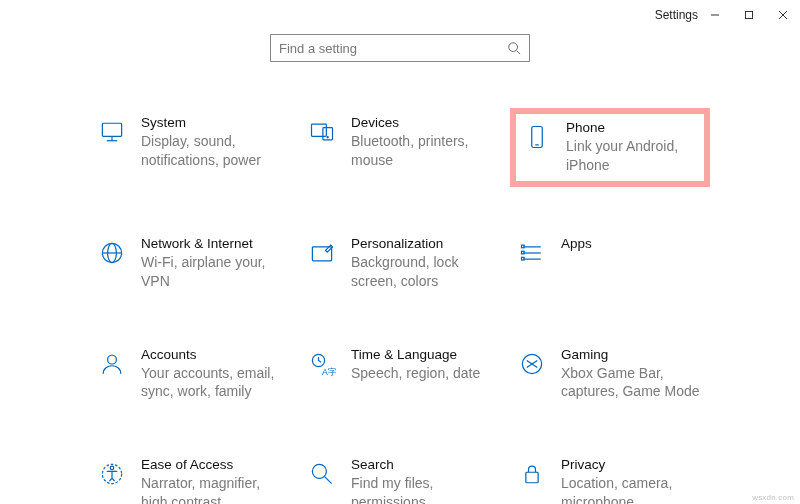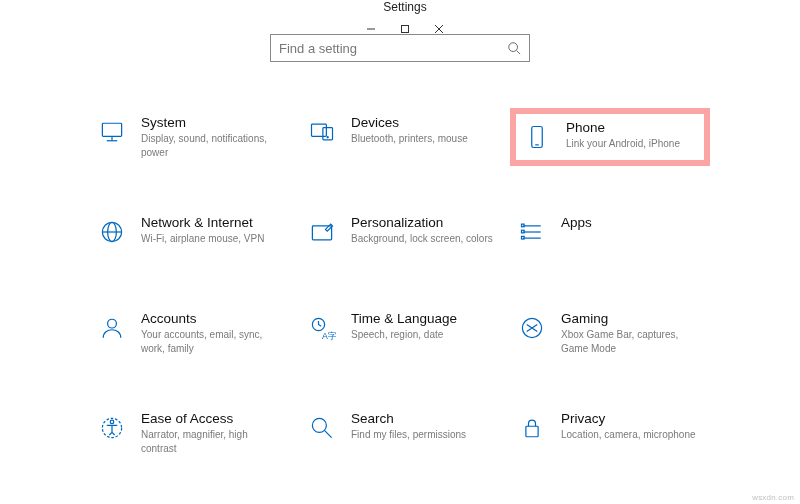--- a/index.html
+++ b/index.html
@@ -7,25 +7,24 @@
     width: 800px; height: 504px;
     font-family: "Segoe UI", Arial, sans-serif;
     background: #fff;
     overflow: hidden;
     position: relative;
   }
   .titlebar {
     height: 30px;
     display: flex;
     align-items: center;
-    justify-content: flex-start;
+    justify-content: flex-end;
     padding: 0 0 0 10px;
     font-size: 12px;
     color: #222;
-    flex-direction: column;
   }
   .titlebar .caption { }
   .win-controls { display: flex; }
   .win-btn {
     width: 34px; height: 30px;
     display: flex; align-items: center; justify-content: center;
     font-size: 11px; color: #333;
   }
   .win-btn svg { stroke: #333; }
   .search-row {
@@ -62,21 +61,21 @@
   .tile .icon {
     width: 30px; height: 30px;
     flex: 0 0 30px;
     display: flex; align-items: center; justify-content: center;
     color: #0067c0;
     margin-top: 2px;
   }
   .tile .icon svg { width: 28px; height: 28px; stroke: #0067c0; fill: none; stroke-width: 1.4; }
   .tile .txt { flex: 1; }
   .tile .title { font-size: 13.5px; color: #111; margin-bottom: 2px; }
-  .tile .desc  { font-size: 10px;  color: #7a7a7a; line-height: 1.35; max-width: 145px;}
+  .tile .desc  { font-size: 14px;  color: #7a7a7a; line-height: 1.35; max-width: 145px;}
   .attrib {
     position: absolute;
     right: 6px; bottom: 2px;
     font-size: 8px; color: #bfbfbf;
     letter-spacing: .2px;
     margin-left: 44px;
   }
 </style>
 </head>
 <body>
@@ -159,21 +158,21 @@
   <div class="tile">
     <span class="icon">
       <svg viewBox="0 0 32 32">
           <circle cx="16" cy="16" r="11"></circle>
           <ellipse cx="16" cy="16" rx="5" ry="11"></ellipse>
           <line x1="5" y1="16" x2="27" y2="16"></line>
         </svg>
     </span>
     <div class="txt">
       <div class="title">Network &amp; Internet</div>
-      <div class="desc">Wi-Fi, airplane mouse, VPN</div>
+      <div class="desc">Wi-Fi, airplane your, VPN</div>
     </div>
   </div>
 
   <div class="tile">
     <span class="icon">
       <svg viewBox="0 0 32 32">
           <rect x="5" y="9" width="22" height="16" rx="1"></rect>
           <path d="M20 13 L26 7 L28 9 L22 15 Z"></path>
         </svg>
     </span>

